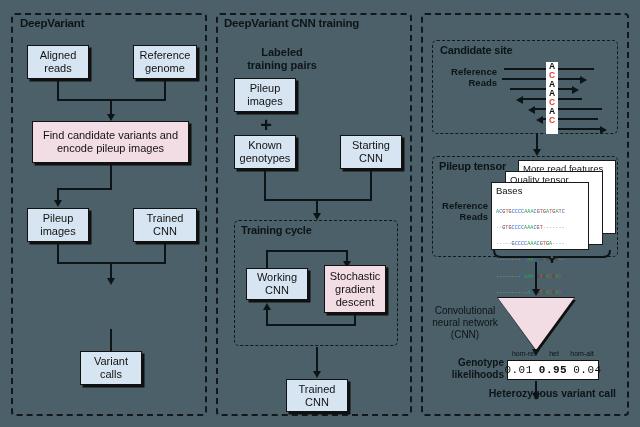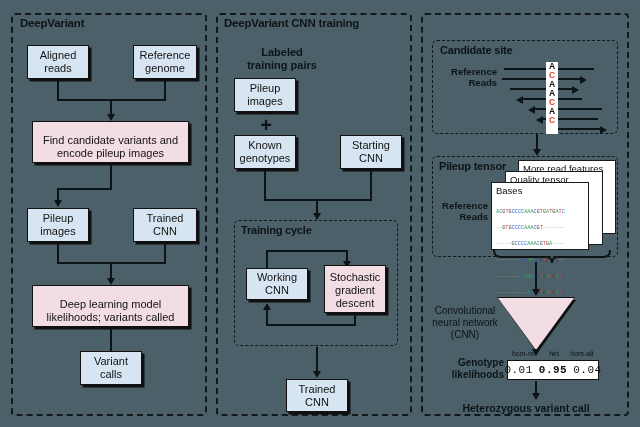--- a/index.html
+++ b/index.html
@@ -51,21 +51,21 @@
     color:#121212;
     font-size:11px;
     line-height:13px;
     display:flex;
     align-items:center;
     justify-content:center;
     text-align:center;
     box-shadow:2.5px 2.5px 0 0 #101010;
     padding:2px 3px;
   }
-  .box.pink{background:#f3dde4;align-items:flex-end;}
+  .box.pink{background:#f3dde4;}
   .box span{display:block;}
 
   
   .lbl{
     position:absolute;
     font-size:11px;
     line-height:13px;
     color:#0d1417;
     white-space:pre-line;
   }
@@ -238,24 +238,20 @@
     <span style="white-space:pre-line;">Trained
 CNN</span>
   </div>
 
   <div class="ln vl" style="left:57px;top:244px;height:20px;"></div>
   <div class="ln vl" style="left:164px;top:244px;height:20px;"></div>
   <div class="ln hl" style="left:57px;top:262px;width:109px;"></div>
   <div class="ln vl" style="left:110px;top:262px;height:18px;"></div>
   <div class="arrowhead" style="left:106.5px;top:278px;"></div>
 
-  <div class="box pink" style="left:32px;top:285px;width:157px;height:42px;">
-    <span style="white-space:pre-line;">Deep learning model
-likelihoods; variants called</span>
-  </div>
 
   <div class="ln vl" style="left:110px;top:329px;height:26px;"></div>
   <div class="arrowhead" style="left:106.5px;top:353px;"></div>
 
   <div class="box" style="left:80px;top:351px;width:62px;height:34px;">
     <span style="white-space:pre-line;">Variant
 calls</span>
   </div>
 
   <div class="panel" style="left:216px;top:13px;width:196px;height:403px;"></div>
@@ -417,15 +413,15 @@
 
   <div class="gtbox" style="left:507px;top:360px;width:92px;height:20px;">
     <span>0.01</span>
     <b>0.95</b>
     <span>0.04</span>
   </div>
 
   <div class="ln vl" style="left:535px;top:381px;height:14px;"></div>
   <div class="arrowhead" style="left:531.5px;top:393px;"></div>
 
-  <div class="lbl bold center" style="left:436px;top:402px;width:180px;font-size:10.5px;">Heterozygous variant call</div>
+  <div class="lbl bold center" style="left:436px;top:387px;width:180px;font-size:10.5px;text-align:right;">Heterozygous variant call</div>
 
 </div>
 
 </body></html>

